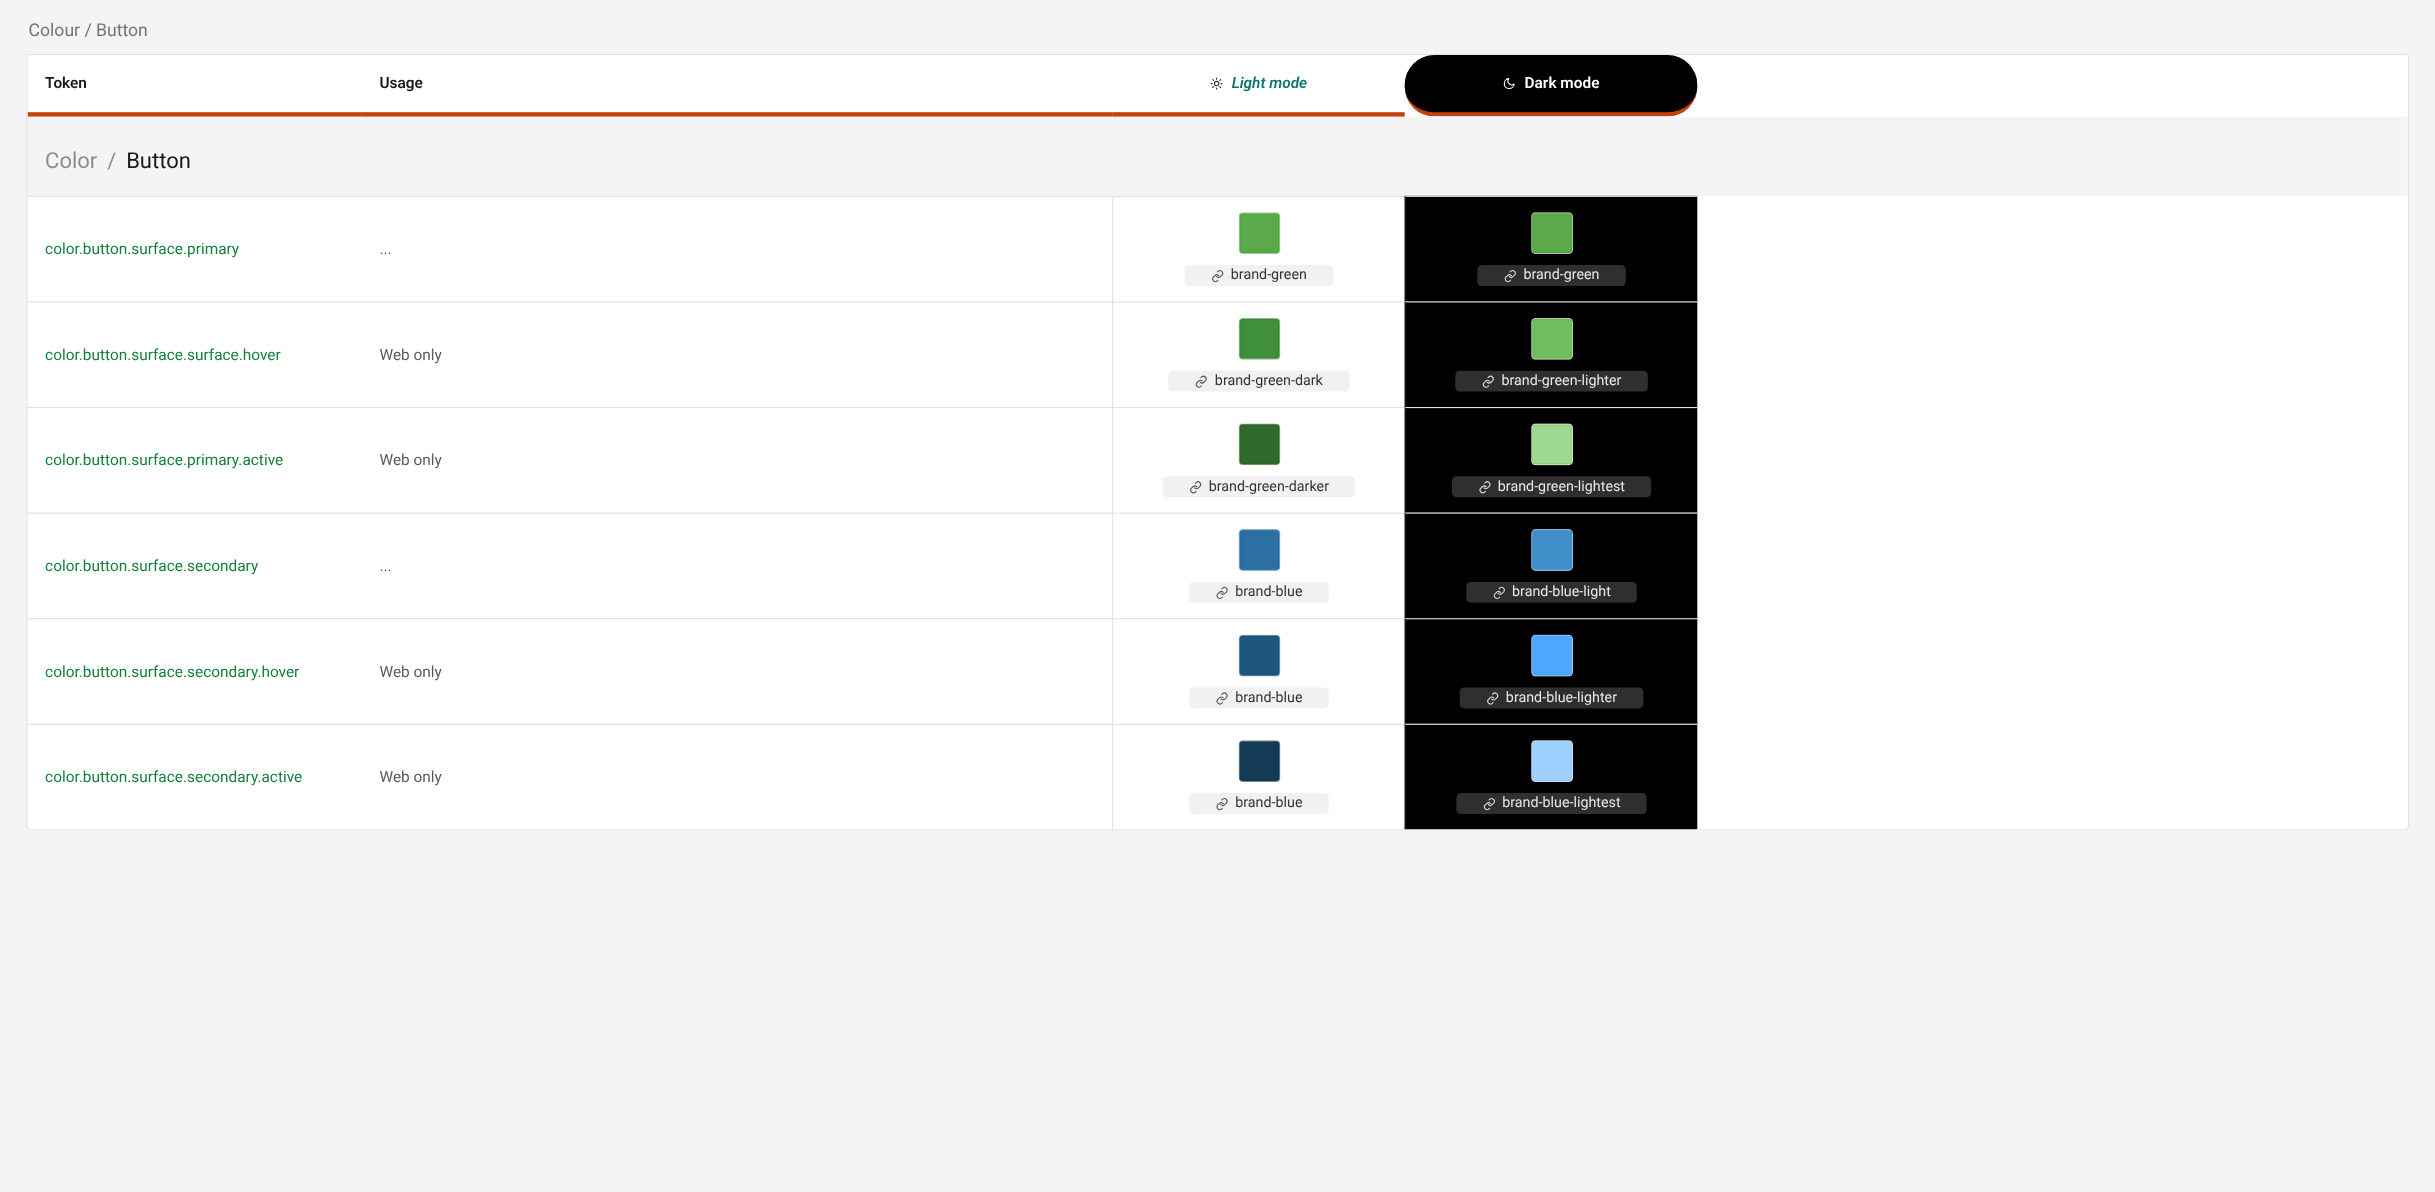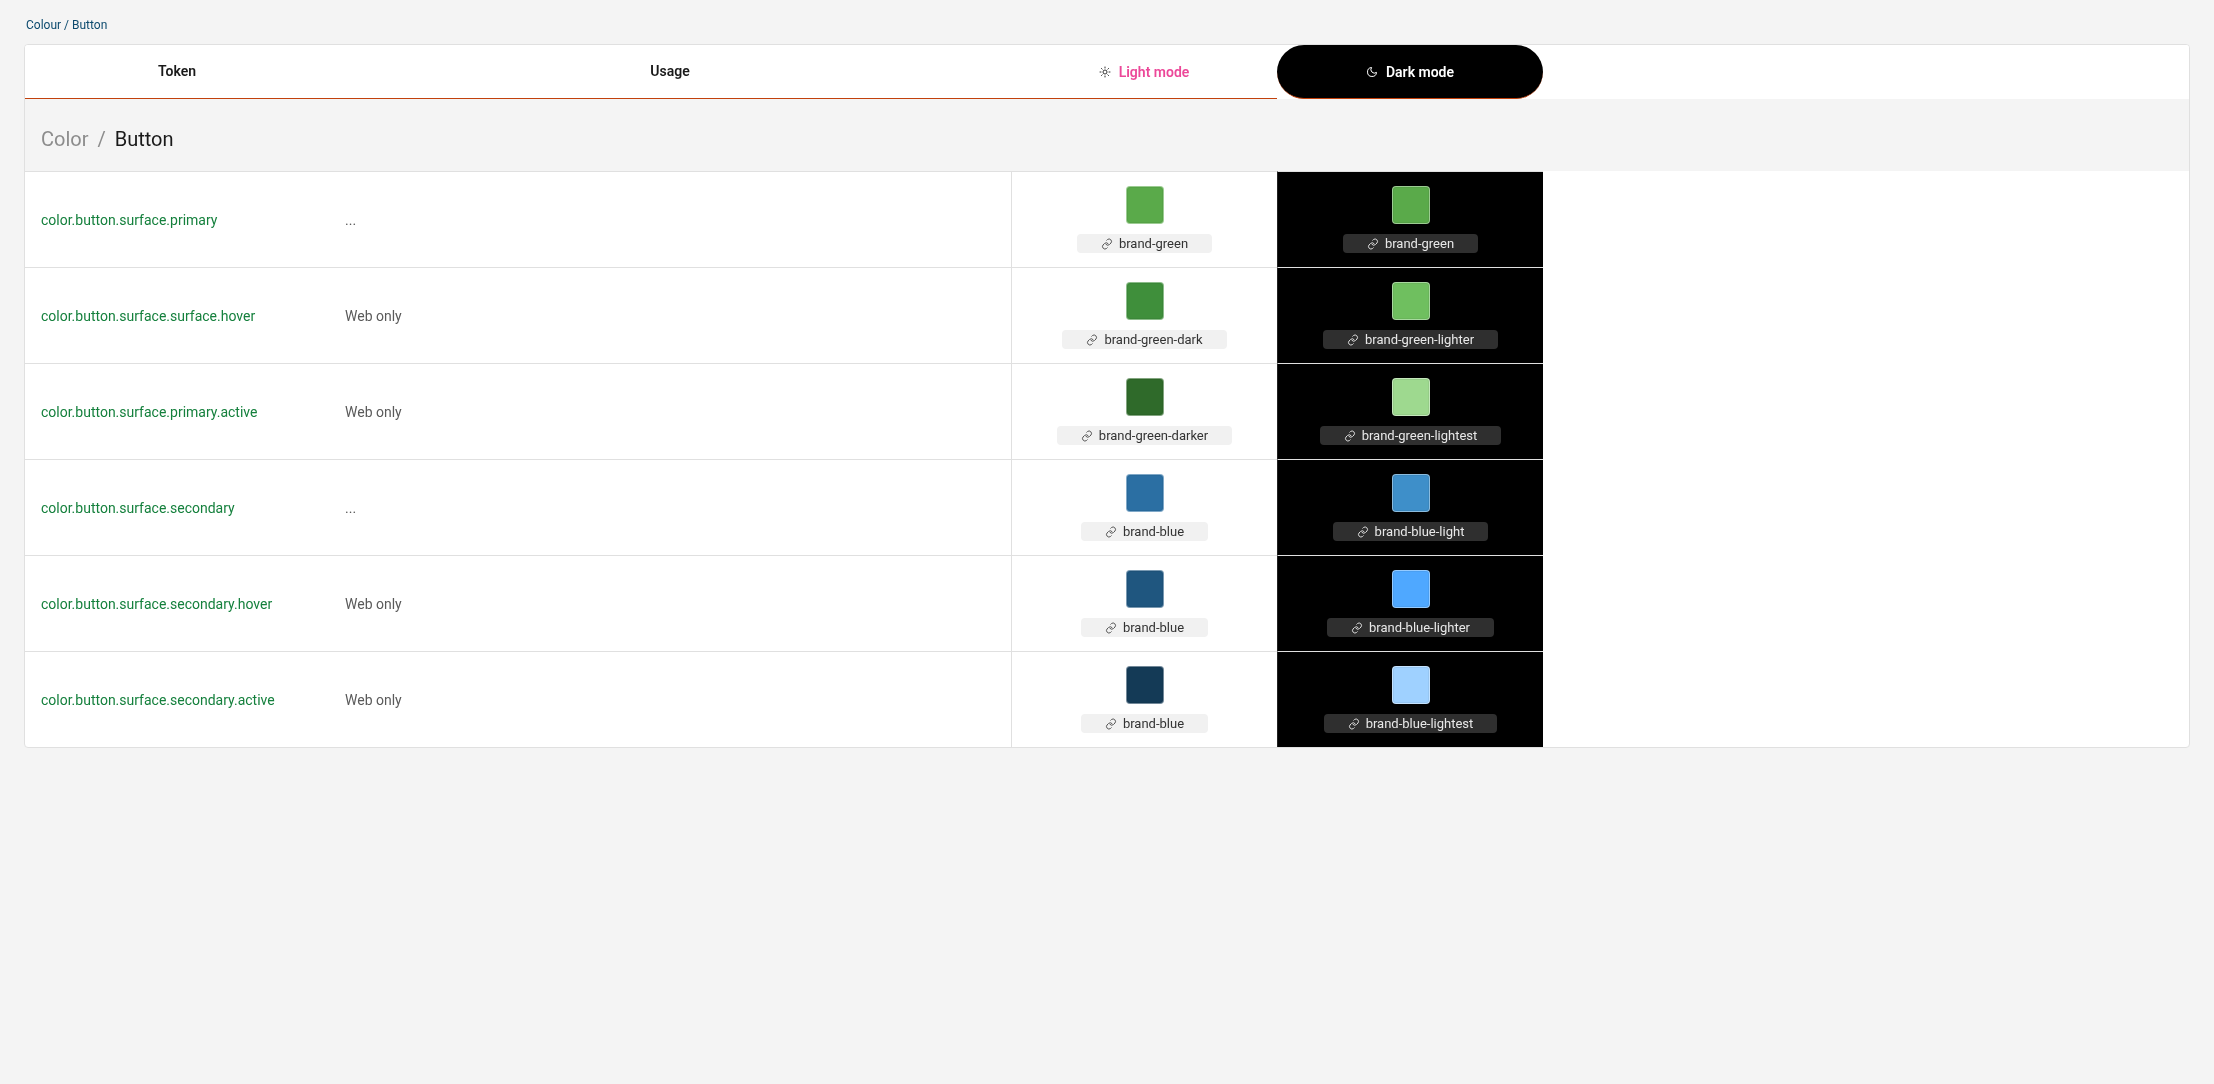--- a/index.html
+++ b/index.html
@@ -4,37 +4,37 @@
 <style>
   * { box-sizing: border-box; }
   html, body {
     margin: 0; padding: 0;
     font-family: -apple-system, BlinkMacSystemFont, "Segoe UI", Roboto, "Helvetica Neue", Arial, sans-serif;
     background: #f4f4f4;
     color: #1a1a1a;
     font-size: 14px;
   }
   .page { padding: 18px 24px 0 24px; }
-  .breadcrumb { font-size: 12px; color: #0c4a6e; margin: 0 0 12px 2px; }
+  .breadcrumb { font-size: 16px; color: #737373; margin: 0 0 12px 2px; }
   .table-wrap {
     border: 1px solid #e0e0e0;
     border-radius: 4px;
     overflow: hidden;
     background: #fff;
   }
   .row {
     display: grid;
     grid-template-columns: 304px 682px 266px 266px;
     min-height: 54px;
   }
   .cell { padding: 18px 16px; }
   .header-row { background: #ffffff; }
-  .header-row .cell { border-bottom: 1px solid #c2410c; font-weight: 600; font-size: 14px; text-align: center; }
+  .header-row .cell { border-bottom: 4px solid #c2410c; font-weight: 600; font-size: 14px; }
   .header-row .mode-cell { display: flex; align-items: center; justify-content: center; gap: 8px; }
-  .mode-light { color: #ec4899; }
+  .mode-light { color: #0f766e; font-style: italic; }
   .mode-dark  { background: #000; color: #fff; border-radius: 27px; }
   .section-row { background: #f4f4f4; }
   .section-row .cell { grid-column: 1 / -1; padding: 28px 16px 20px 16px; }
   .section-title { font-size: 20px; font-weight: 400; color: #8c8c8c; }
   .section-title .sep { margin: 0 4px; }
   .section-title .strong { font-weight: 400; color: #1a1a1a; }
   .data-row .cell { border-top: 1px solid #e0e0e0; }
   .data-row .cell.token { font-size: 14px; color: #15803d; display:flex; align-items:center; }
   .data-row .cell.usage { font-size: 14px; color: #5a5a5a; display:flex; align-items:center; }
   .data-row .cell.light, .data-row .cell.dark {

